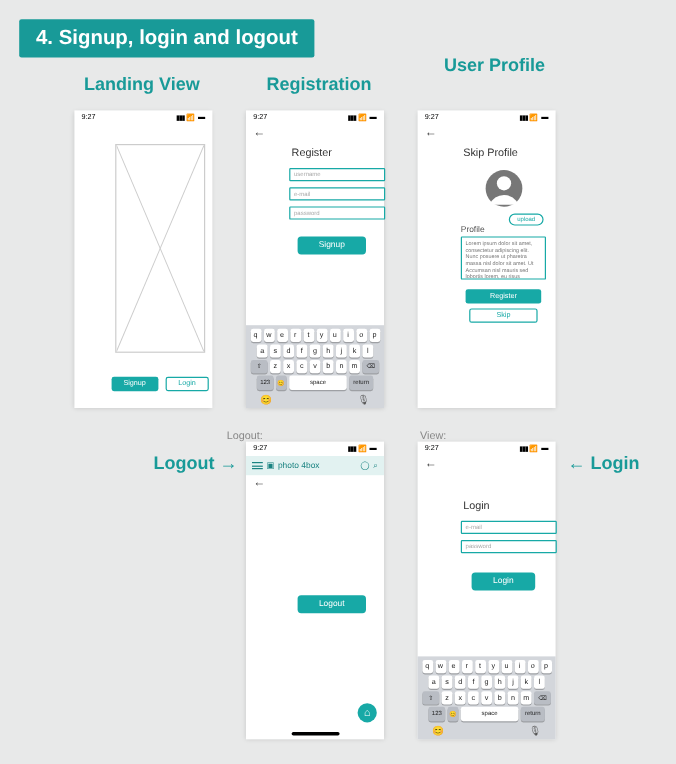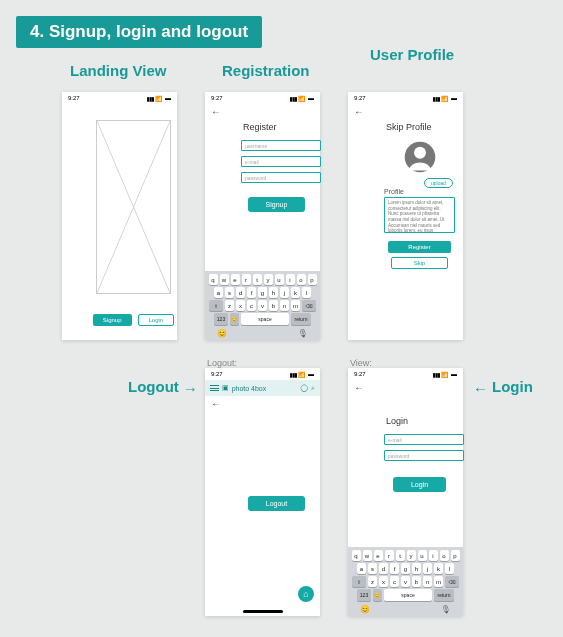--- a/index.html
+++ b/index.html
@@ -208,21 +208,21 @@
 <div class="col-label" style="left:370px; top:46px;">User Profile</div>
 
 <div class="arrow-label" style="left:128px; top:378px;">
   <span>Logout</span>
   <span>→</span>
 </div>
 <div class="arrow-label" style="left:473px; top:378px;">
   <span>←</span>
   <span>Login</span>
 </div>
-<div class="small-caption" style="left:207px; top:358px;text-align:right;">Logout:</div>
+<div class="small-caption" style="left:189px; top:358px;text-align:right;">Logout:</div>
 <div class="small-caption" style="left:350px; top:358px;">View:</div>
 
 <div class="phone" style="left:62px; top:92px;">
   <div class="status-bar">
     <span>9:27</span>
     <span class="right">
       <span class="sig">▮▮▮</span>
       <span>📶</span>
       <span>▬</span>
     </span>

